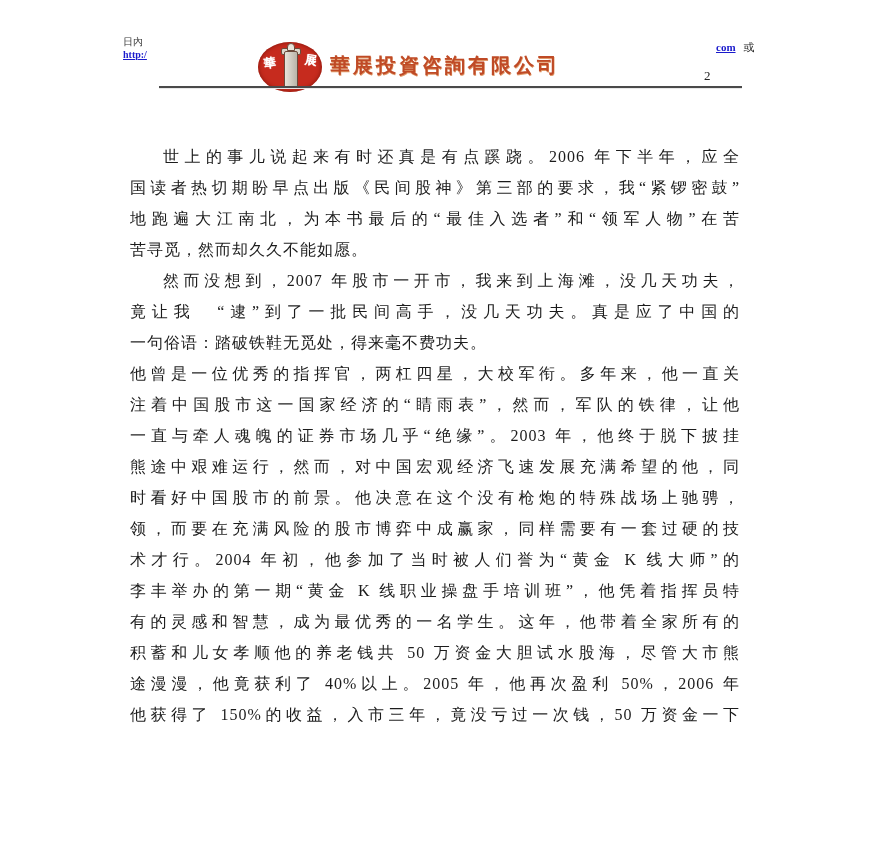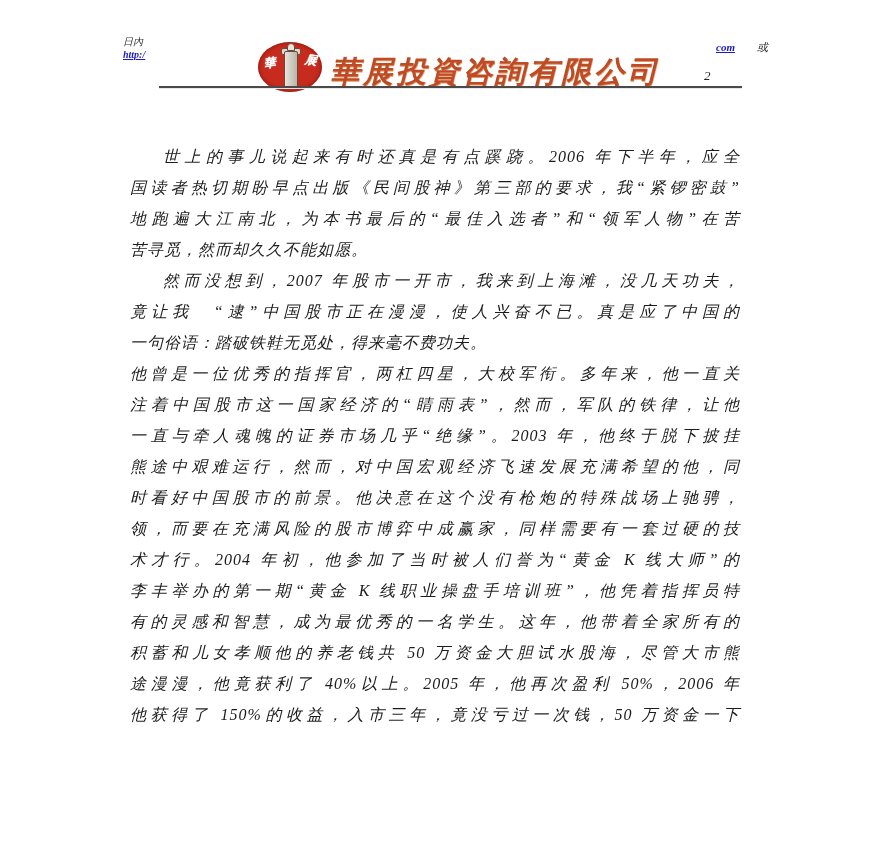--- a/index.html
+++ b/index.html
@@ -3,41 +3,40 @@
 <meta charset="utf-8">
 <style>
   html,body{margin:0;padding:0;background:#ffffff;}
   .page{
     position:relative;
     width:870px;height:842px;
     background:#ffffff;
     font-family:"Liberation Serif","DejaVu Serif",serif;
     color:#222222;
     overflow:hidden;
-    font-style:italic;
   }
   
   .hdr-topleft{position:absolute;left:123px;top:35px;font-size:10px;color:#333;line-height:13px;}
   .hdr-topleft .lnk{color:#1a1acc;font-weight:bold;text-decoration:underline;display:inline-block;}
   .hdr-topright{position:absolute;left:716px;top:40px;font-size:11px;color:#222;}
-  .hdr-topright .lnk{color:#1a1acc;font-weight:bold;text-decoration:underline;margin-right:22px;}
+  .hdr-topright .lnk{color:#1a1acc;font-weight:bold;text-decoration:underline;margin-right:8px;}
   .page-num{position:absolute;left:704px;top:68px;font-size:13px;color:#222;}
   .hdr-rule{position:absolute;left:159px;top:86px;width:583px;height:2px;background:#4a4a4a;border-bottom:1px solid #e8e8e8;}
   
   .logo{position:absolute;left:258px;top:42px;width:64px;height:50px;}
   .logo .ellipse{position:absolute;left:0;top:0;width:64px;height:50px;background:#c62b1e;border-radius:50%;box-shadow:inset 0 0 4px #7d1309;}
   .logo .tower{position:absolute;left:26px;top:9px;width:12px;height:36px;background:linear-gradient(90deg,#e8e4da,#b9b4a8);border:1px solid #6b4a3a;border-radius:2px;}
   .logo .tower-cap{position:absolute;left:23px;top:6px;width:18px;height:5px;background:#ddd8cc;border:1px solid #6b4a3a;border-radius:2px;}
   .logo .tower-dome{position:absolute;left:29px;top:1px;width:6px;height:6px;background:#e8e4da;border:1px solid #6b4a3a;border-radius:50% 50% 0 0;}
   .logo .char{position:absolute;color:#ffffff;font-size:12px;font-weight:bold;text-shadow:0 0 1px #fff;}
   .logo .char.l{left:6px;top:13px;transform:rotate(-8deg);}
   .logo .char.r{right:5px;top:10px;transform:rotate(8deg);}
   .company-name{
     position:absolute;left:330px;top:52px;width:300px;
-    font-size:30px;font-weight:bold;letter-spacing:3px;white-space:nowrap;
+    font-size:20px;font-weight:bold;letter-spacing:3px;white-space:nowrap;
     color:#bf4a26;text-shadow:0.5px 0.5px 0 #e09a6a;
   }
   
   .body-text{position:absolute;left:130px;top:141px;width:610px;font-size:16px;line-height:31px;color:#1c1c1c;}
   .line{width:610px;text-align:justify;text-align-last:justify;letter-spacing:1px;}
   .line.indent{text-indent:33px;}
   .line.pend{text-align:center;text-align-last:left;}
 </style>
 </head>
 <body>
@@ -68,21 +67,21 @@
     <div class="page-num">2</div>
     <div class="hdr-rule"></div>
   </div>
 
   <div class="body-text">
     <div class="line indent">世上的事儿说起来有时还真是有点蹊跷。2006 年下半年，应全</div>
     <div class="line">国读者热切期盼早点出版《民间股神》第三部的要求，我“紧锣密鼓”</div>
     <div class="line">地跑遍大江南北，为本书最后的“最佳入选者”和“领军人物”在苦</div>
     <div class="line pend">苦寻觅，然而却久久不能如愿。</div>
     <div class="line indent">然而没想到，2007 年股市一开市，我来到上海滩，没几天功夫，</div>
-    <div class="line">竟让我　“逮”中国股市正在漫漫，使人兴奋不已。真是应了中国的</div>
+    <div class="line">竟让我　“逮”到了一批民间高手，没几天功夫。真是应了中国的</div>
     <div class="line pend">一句俗语：踏破铁鞋无觅处，得来毫不费功夫。</div>
     <div class="line">他曾是一位优秀的指挥官，两杠四星，大校军衔。多年来，他一直关</div>
     <div class="line">注着中国股市这一国家经济的“睛雨表”，然而，军队的铁律，让他</div>
     <div class="line">一直与牵人魂魄的证券市场几乎“绝缘”。2003 年，他终于脱下披挂</div>
     <div class="line">熊途中艰难运行，然而，对中国宏观经济飞速发展充满希望的他，同</div>
     <div class="line">时看好中国股市的前景。他决意在这个没有枪炮的特殊战场上驰骋，</div>
     <div class="line">领，而要在充满风险的股市博弈中成赢家，同样需要有一套过硬的技</div>
     <div class="line">术才行。2004 年初，他参加了当时被人们誉为“黄金 K 线大师”的</div>
     <div class="line">李丰举办的第一期“黄金 K 线职业操盘手培训班”，他凭着指挥员特</div>
     <div class="line">有的灵感和智慧，成为最优秀的一名学生。这年，他带着全家所有的</div>

